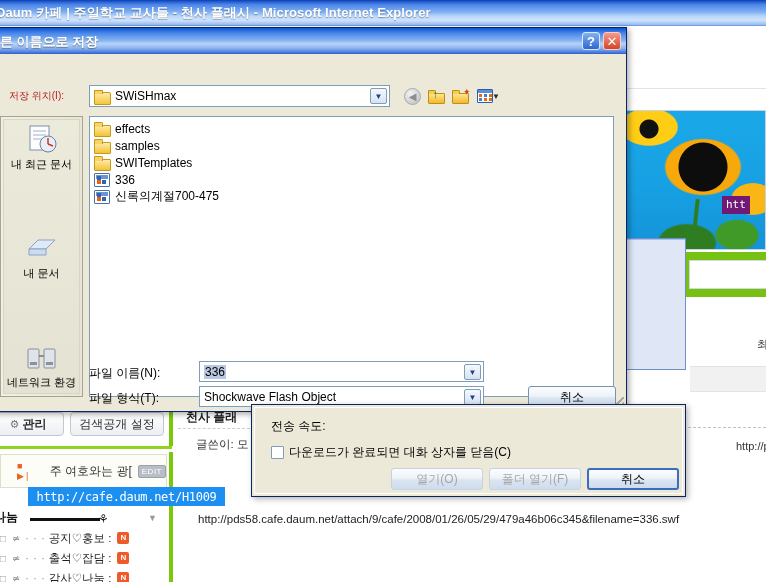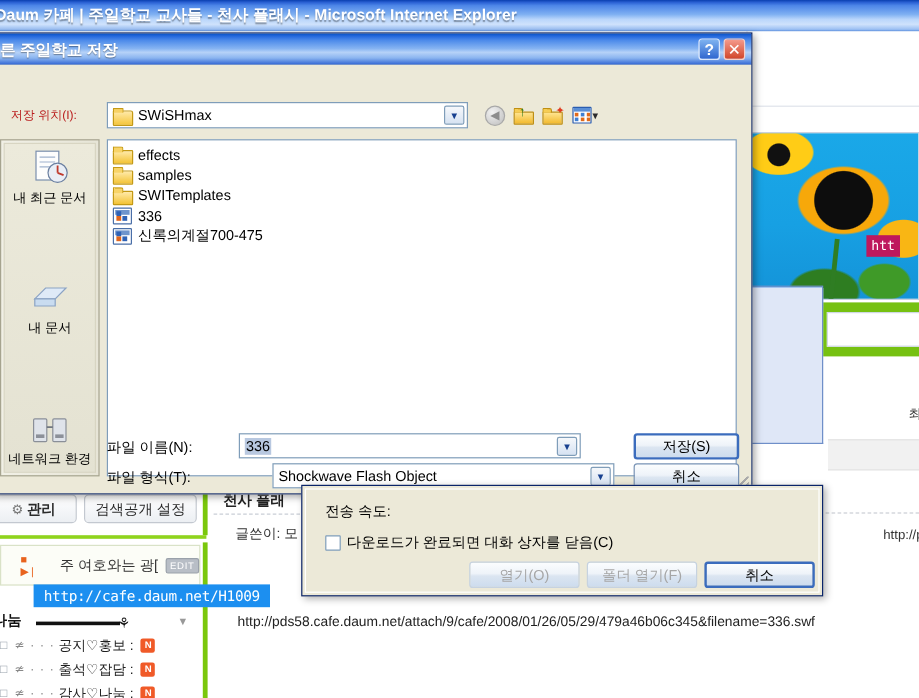--- a/index.html
+++ b/index.html
@@ -46,21 +46,21 @@
       radial-gradient(ellipse 34px 24px at 112px 124px, #3f9a28 0 60%, rgba(63,154,40,0) 66%),
       linear-gradient(to bottom, #1aa8e8 0%, #17a0e3 55%, #1493d8 100%);
   }
   .sunflower .stem {
     position: absolute; left: 68px; top: 88px; width: 4px; height: 52px;
     background: #2f7d23; transform: rotate(6deg);
   }
 
   .url-chip {
     position: absolute; left: 722px; top: 196px; height: 18px;
-    background: #be185d; color: #ffffff; font-size: 11px;
+    background: #701a75; color: #ffffff; font-size: 11px;
     padding: 2px 4px 0 4px; white-space: nowrap; overflow: hidden;
     font-family: "DejaVu Sans Mono", monospace;
   }
 
   .green-band {
     position: absolute; left: 683px; top: 252px; width: 83px; height: 45px;
     background: #76c111;
   }
   .green-band-inner {
     position: absolute; left: 6px; top: 8px; right: -2px; bottom: 8px;
@@ -451,21 +451,21 @@
   <div class="mid-text-2">글쓴이: 모</div>
 
   <div class="status-url">http://pds58.cafe.daum.net/attach/9/cafe/2008/01/26/05/29/479a46b06c345&amp;filename=336.swf</div>
 
   <div class="ie-titlebar">
     <div class="ie-title-text">Daum 카페 | 주일학교 교사들 - 천사 플래시 - Microsoft Internet Explorer</div>
   </div>
 
   <div class="dlg">
     <div class="dlg-title">
-      <div class="dlg-title-text">른 주일학교 저장</div>
+      <div class="dlg-title-text">른 이름으로 저장</div>
       <div class="dlg-tbtn help">?</div>
       <div class="dlg-tbtn close">✕</div>
     </div>
 
     <div class="dlg-body">
 
       <div class="lookin-label">저장 위치(I):</div>
 
       <div class="lookin-combo">
         <span class="folder-ico"></span>
@@ -575,28 +575,25 @@
         </div>
       </div>
 
       <div class="fld-label" style="left:95px; top:311px;">파일 이름(N):</div>
       <div class="fld-combo" style="left:205px; top:307px; width:285px;">
         <span class="v selected">336</span>
         <span class="combo-arrow">▼</span>
       </div>
 
       <div class="fld-label" style="left:95px; top:336px;">파일 형식(T):</div>
-      <div class="fld-combo" style="left:205px; top:332px; width:285px;margin-left:28px;">
+      <div class="fld-combo" style="left:205px; top:332px; width:285px;">
         <span class="v">Shockwave Flash Object</span>
         <span class="combo-arrow">▼</span>
       </div>
 
-      <div class="dlg-btn default" style="left:534px; top:307px;">
-        <span>저장(S)</span>
-      </div>
       <div class="dlg-btn" style="left:534px; top:332px;">
         <span>취소</span>
       </div>
 
       <div class="grip"></div>
     </div>
   </div>
 
   <div class="dl">
     <div class="dl-inner">

